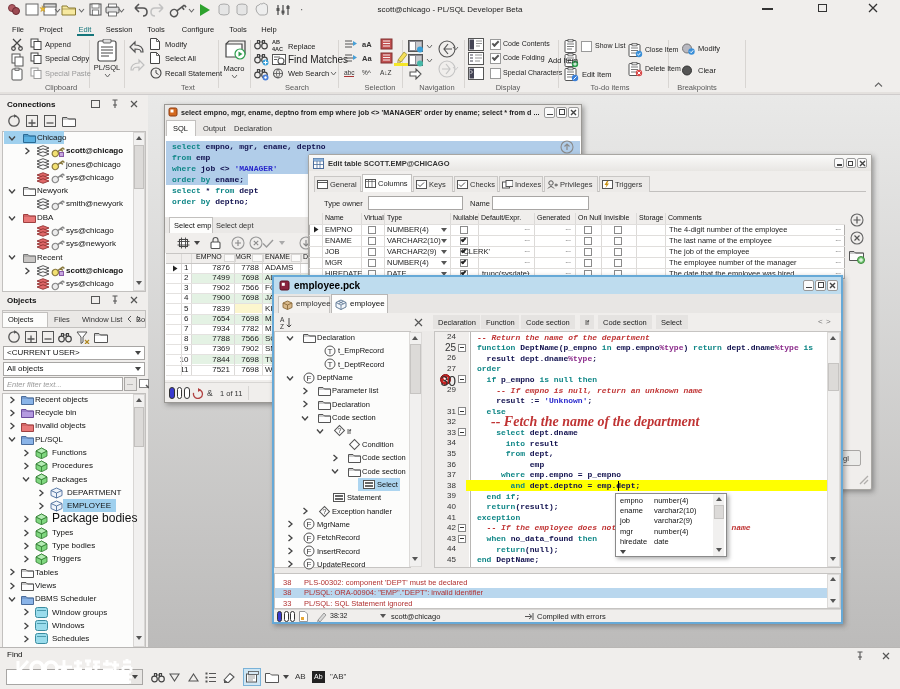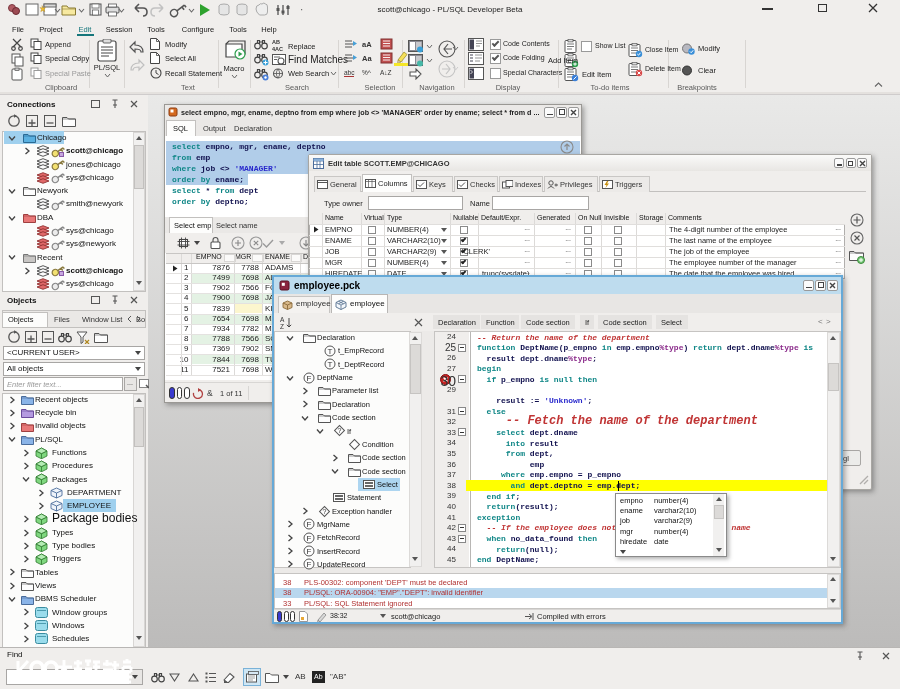--- a/index.html
+++ b/index.html
@@ -770,21 +770,21 @@
 <div class="t" style="left:172px;top:174px;font-family:'Liberation Mono',monospace;font-size:8px;line-height:11px;font-weight:bold"><span style="color:#0e8686">order by </span><span style="color:#10104e">ename;</span></div>
 <div class="t" style="left:172px;top:185px;font-family:'Liberation Mono',monospace;font-size:8px;line-height:11px;font-weight:bold"><span style="color:#0e8686">select </span><span style="color:#10104e">* </span><span style="color:#0e8686">from </span><span style="color:#10104e">dept</span></div>
 <div class="t" style="left:172px;top:196px;font-family:'Liberation Mono',monospace;font-size:8px;line-height:11px;font-weight:bold"><span style="color:#0e8686">order by </span><span style="color:#10104e">deptno;</span></div>
 <svg class="ab" style="left:560px;top:140px" width="14" height="14" viewBox="0 0 14 14">
       <circle cx="7" cy="7" r="6" fill="none" stroke="#8a8a8a" stroke-width="1.1"></circle>
       <path d="M7,10 L7,4 M4.5,6.5 L7,4 L9.5,6.5" stroke="#8a8a8a" stroke-width="1.2" fill="none"></path>
     </svg>
 <div class="ab" style="left:165px;top:217px;width:416px;height:16px;background:#eae8e6;"></div>
 <div class="ab" style="left:169px;top:217px;width:44px;height:16px;background:#fdfdfc;border:1px solid #c2c0be;border-bottom:none;"></div>
 <div class="t" style="left:174px;top:220.5px;font-size:7.5px;line-height:9.0px;color:#111;font-weight:normal;font-style:normal">Select emp</div>
-<div class="t" style="left:216px;top:220.5px;font-size:7.5px;line-height:9.0px;color:#333;font-weight:normal;font-style:normal">Select name</div>
+<div class="t" style="left:216px;top:220.5px;font-size:7.5px;line-height:9.0px;color:#333;font-weight:normal;font-style:normal">Select dept</div>
 <div class="ab" style="left:165px;top:233px;width:416px;height:20px;background:#f0eeec;"></div>
 <svg class="ab" style="left:177px;top:237px" width="13" height="12" viewBox="0 0 13 12">
       <rect x="2.5" y="2.5" width="8" height="7" fill="#fff" stroke="#444" stroke-width="1.1"></rect>
       <path d="M4.5,0.5 v11 M8.5,0.5 v11 M0.5,4.5 h12 M0.5,8 h12" stroke="#444" stroke-width="0.9"></path>
     </svg>
 <div class="tri-d ab" style="left:194px;top:241px"></div>
 <svg class="ab" style="left:210px;top:236px" width="11" height="13" viewBox="0 0 11 13">
       <rect x="1" y="6" width="9" height="6.5" rx="1" fill="#fff" stroke="#555" stroke-width="1.1"></rect>
       <path d="M3,6 v-2 a2.5,2.5 0 0 1 5,0 v2" fill="none" stroke="#555" stroke-width="1.1"></path>
     </svg>
@@ -1268,37 +1268,38 @@
 <div class="ab" style="left:828px;top:363px;width:11px;height:28px;background:#dcdad8;border:1px solid #c6c4c2;"></div>
 <div class="t" style="left:456px;top:332.2px;font-size:8px;line-height:9.6px;color:#333;font-weight:normal;font-style:normal;transform:translateX(-100%)">24</div>
     <div class="t" style="left:477px;top:331.5px;font-family:'Liberation Mono',monospace;font-size:8px;line-height:11px;font-weight:bold"><span style="color:#c03434;font-style:italic">-- Return the name of the department</span></div>
 <div class="t" style="left:456px;top:342.8px;font-size:10px;line-height:9.6px;color:#333;font-weight:normal;font-style:normal;transform:translateX(-100%)">25</div>
     <div class="ab" style="left:458px;top:343.61px;width:8px;height:8px;background:#fff;border:1px solid #888;"></div>
     <div class="ab" style="left:460px;top:347.11px;width:4px;height:1px;background:#333;"></div>
     <div class="t" style="left:477px;top:342.11px;font-family:'Liberation Mono',monospace;font-size:8px;line-height:11px;font-weight:bold"><span style="color:#0e8686">function </span><span style="color:#10104e">DeptName(p_empno </span><span style="color:#0e8686">in </span><span style="color:#10104e">emp.empno</span><span style="color:#8a2a8a">%type</span><span style="color:#10104e">) </span><span style="color:#0e8686">return </span><span style="color:#10104e">dept.dname</span><span style="color:#8a2a8a">%type</span><span style="color:#0e8686"> is</span></div>
 <div class="t" style="left:456px;top:353.4px;font-size:8px;line-height:9.6px;color:#333;font-weight:normal;font-style:normal;transform:translateX(-100%)">26</div>
     <div class="t" style="left:477px;top:352.72px;font-family:'Liberation Mono',monospace;font-size:8px;line-height:11px;font-weight:bold"><span style="color:#10104e">&nbsp;&nbsp;result dept.dname</span><span style="color:#8a2a8a">%type</span><span style="color:#10104e">;</span></div>
 <div class="t" style="left:456px;top:364.0px;font-size:8px;line-height:9.6px;color:#333;font-weight:normal;font-style:normal;transform:translateX(-100%)">27</div>
-    <div class="t" style="left:477px;top:363.33px;font-family:'Liberation Mono',monospace;font-size:8px;line-height:11px;font-weight:bold"><span style="color:#0e8686">begin</span></div>
+    <div class="t" style="left:477px;top:363.33px;font-family:'Liberation Mono',monospace;font-size:8px;line-height:11px;font-weight:bold"><span style="color:#0e8686">order</span></div>
 <svg class="ab" style="left:440px;top:374.44px" width="11" height="11" viewBox="0 0 11 11">
       <circle cx="5.5" cy="5.5" r="5" fill="#cc2222" stroke="#881111"></circle>
       <path d="M3.5,3.5 l4,4 M7.5,3.5 l-4,4" stroke="#fff" stroke-width="1.3"></path>
     </svg>
     <div class="ab" style="left:458px;top:375.44px;width:8px;height:8px;background:#fff;border:1px solid #888;"></div>
     <div class="ab" style="left:460px;top:378.94px;width:4px;height:1px;background:#333;"></div>
     <div class="t" style="left:477px;top:373.94px;font-family:'Liberation Mono',monospace;font-size:8px;line-height:11px;font-weight:bold"><span style="color:#10104e">&nbsp;&nbsp;</span><span style="color:#0e8686">if </span><span style="color:#10104e">p_empno </span><span style="color:#0e8686">is null then</span></div>
 <div class="t" style="left:456px;top:385.2px;font-size:8px;line-height:9.6px;color:#333;font-weight:normal;font-style:normal;transform:translateX(-100%)">29</div>
+    <div class="t" style="left:477px;top:384.55px;font-family:'Liberation Mono',monospace;font-size:8px;line-height:11px;font-weight:bold"><span style="color:#c03434;font-style:italic">&nbsp;&nbsp;&nbsp;&nbsp;-- If empno is null, return an unknown name</span></div>
 <div class="t" style="left:456px;top:377px;font-size:14px;line-height:9.6px;color:#333;font-weight:normal;font-style:normal;transform:translateX(-100%)">30</div>
     <div class="t" style="left:477px;top:395.15999999999997px;font-family:'Liberation Mono',monospace;font-size:8px;line-height:11px;font-weight:bold"><span style="color:#10104e">&nbsp;&nbsp;&nbsp;&nbsp;result := </span><span style="color:#2929cc">'Unknown'</span><span style="color:#10104e">;</span></div>
 <div class="t" style="left:456px;top:406.5px;font-size:8px;line-height:9.6px;color:#333;font-weight:normal;font-style:normal;transform:translateX(-100%)">31</div>
     <div class="ab" style="left:458px;top:407.27px;width:8px;height:8px;background:#fff;border:1px solid #888;"></div>
     <div class="ab" style="left:460px;top:410.77px;width:4px;height:1px;background:#333;"></div>
     <div class="t" style="left:477px;top:405.77px;font-family:'Liberation Mono',monospace;font-size:8px;line-height:11px;font-weight:bold"><span style="color:#10104e">&nbsp;&nbsp;</span><span style="color:#0e8686">else</span></div>
 <div class="t" style="left:456px;top:417.1px;font-size:8px;line-height:9.6px;color:#333;font-weight:normal;font-style:normal;transform:translateX(-100%)">32</div>
-    <div class="t" style="left:477px;top:416.38px;font-family:Liberation Mono, monospace;font-size:12px;line-height:11px;font-weight:bold"><span style="color:#c03434;font-style:italic">&nbsp;&nbsp;&nbsp;&nbsp;-- Fetch the name of the department</span></div>
+    <div class="t" style="left:477px;top:416.38px;font-family:Liberation Serif, serif;font-size:14px;line-height:11px;font-weight:bold"><span style="color:#c03434;font-style:italic">&nbsp;&nbsp;&nbsp;&nbsp;-- Fetch the name of the department</span></div>
 <div class="t" style="left:456px;top:427.7px;font-size:8px;line-height:9.6px;color:#333;font-weight:normal;font-style:normal;transform:translateX(-100%)">33</div>
     <div class="ab" style="left:458px;top:428.49px;width:8px;height:8px;background:#fff;border:1px solid #888;"></div>
     <div class="ab" style="left:460px;top:431.99px;width:4px;height:1px;background:#333;"></div>
     <div class="t" style="left:477px;top:426.99px;font-family:'Liberation Mono',monospace;font-size:8px;line-height:11px;font-weight:bold"><span style="color:#10104e">&nbsp;&nbsp;&nbsp;&nbsp;</span><span style="color:#0e8686">select </span><span style="color:#10104e">dept.dname</span></div>
 <div class="t" style="left:456px;top:438.3px;font-size:8px;line-height:9.6px;color:#333;font-weight:normal;font-style:normal;transform:translateX(-100%)">34</div>
     <div class="t" style="left:477px;top:437.6px;font-family:'Liberation Mono',monospace;font-size:8px;line-height:11px;font-weight:bold"><span style="color:#10104e">&nbsp;&nbsp;&nbsp;&nbsp;&nbsp;&nbsp;</span><span style="color:#0e8686">into </span><span style="color:#10104e">result</span></div>
 <div class="t" style="left:456px;top:448.9px;font-size:8px;line-height:9.6px;color:#333;font-weight:normal;font-style:normal;transform:translateX(-100%)">35</div>
     <div class="t" style="left:477px;top:448.21px;font-family:'Liberation Mono',monospace;font-size:8px;line-height:11px;font-weight:bold"><span style="color:#10104e">&nbsp;&nbsp;&nbsp;&nbsp;&nbsp;&nbsp;</span><span style="color:#0e8686">from </span><span style="color:#10104e">dept,</span></div>
 <div class="t" style="left:456px;top:459.5px;font-size:8px;line-height:9.6px;color:#333;font-weight:normal;font-style:normal;transform:translateX(-100%)">36</div>
     <div class="t" style="left:477px;top:458.82px;font-family:'Liberation Mono',monospace;font-size:8px;line-height:11px;font-weight:bold"><span style="color:#10104e">&nbsp;&nbsp;&nbsp;&nbsp;&nbsp;&nbsp;&nbsp;&nbsp;&nbsp;&nbsp;&nbsp;emp</span></div>

